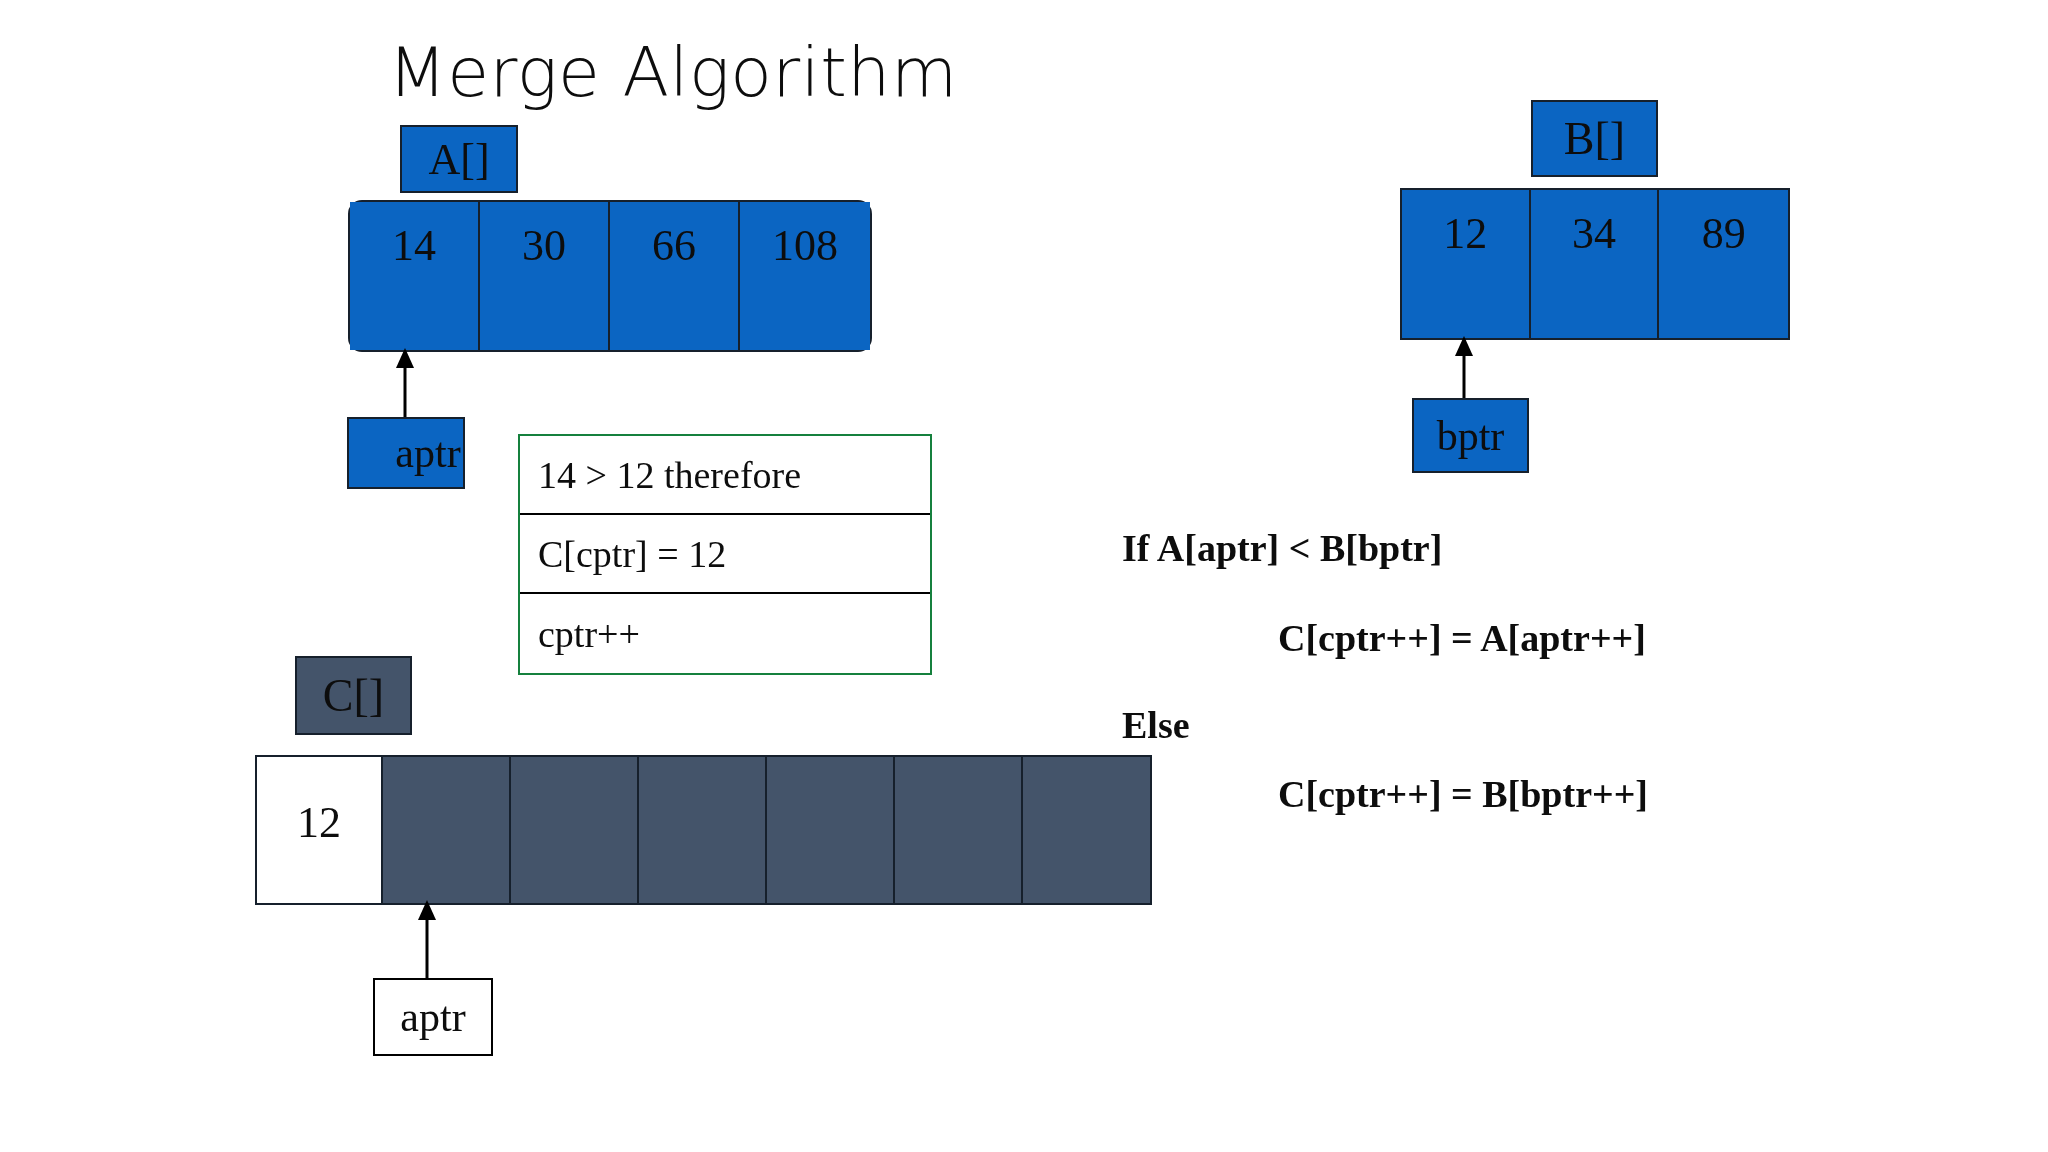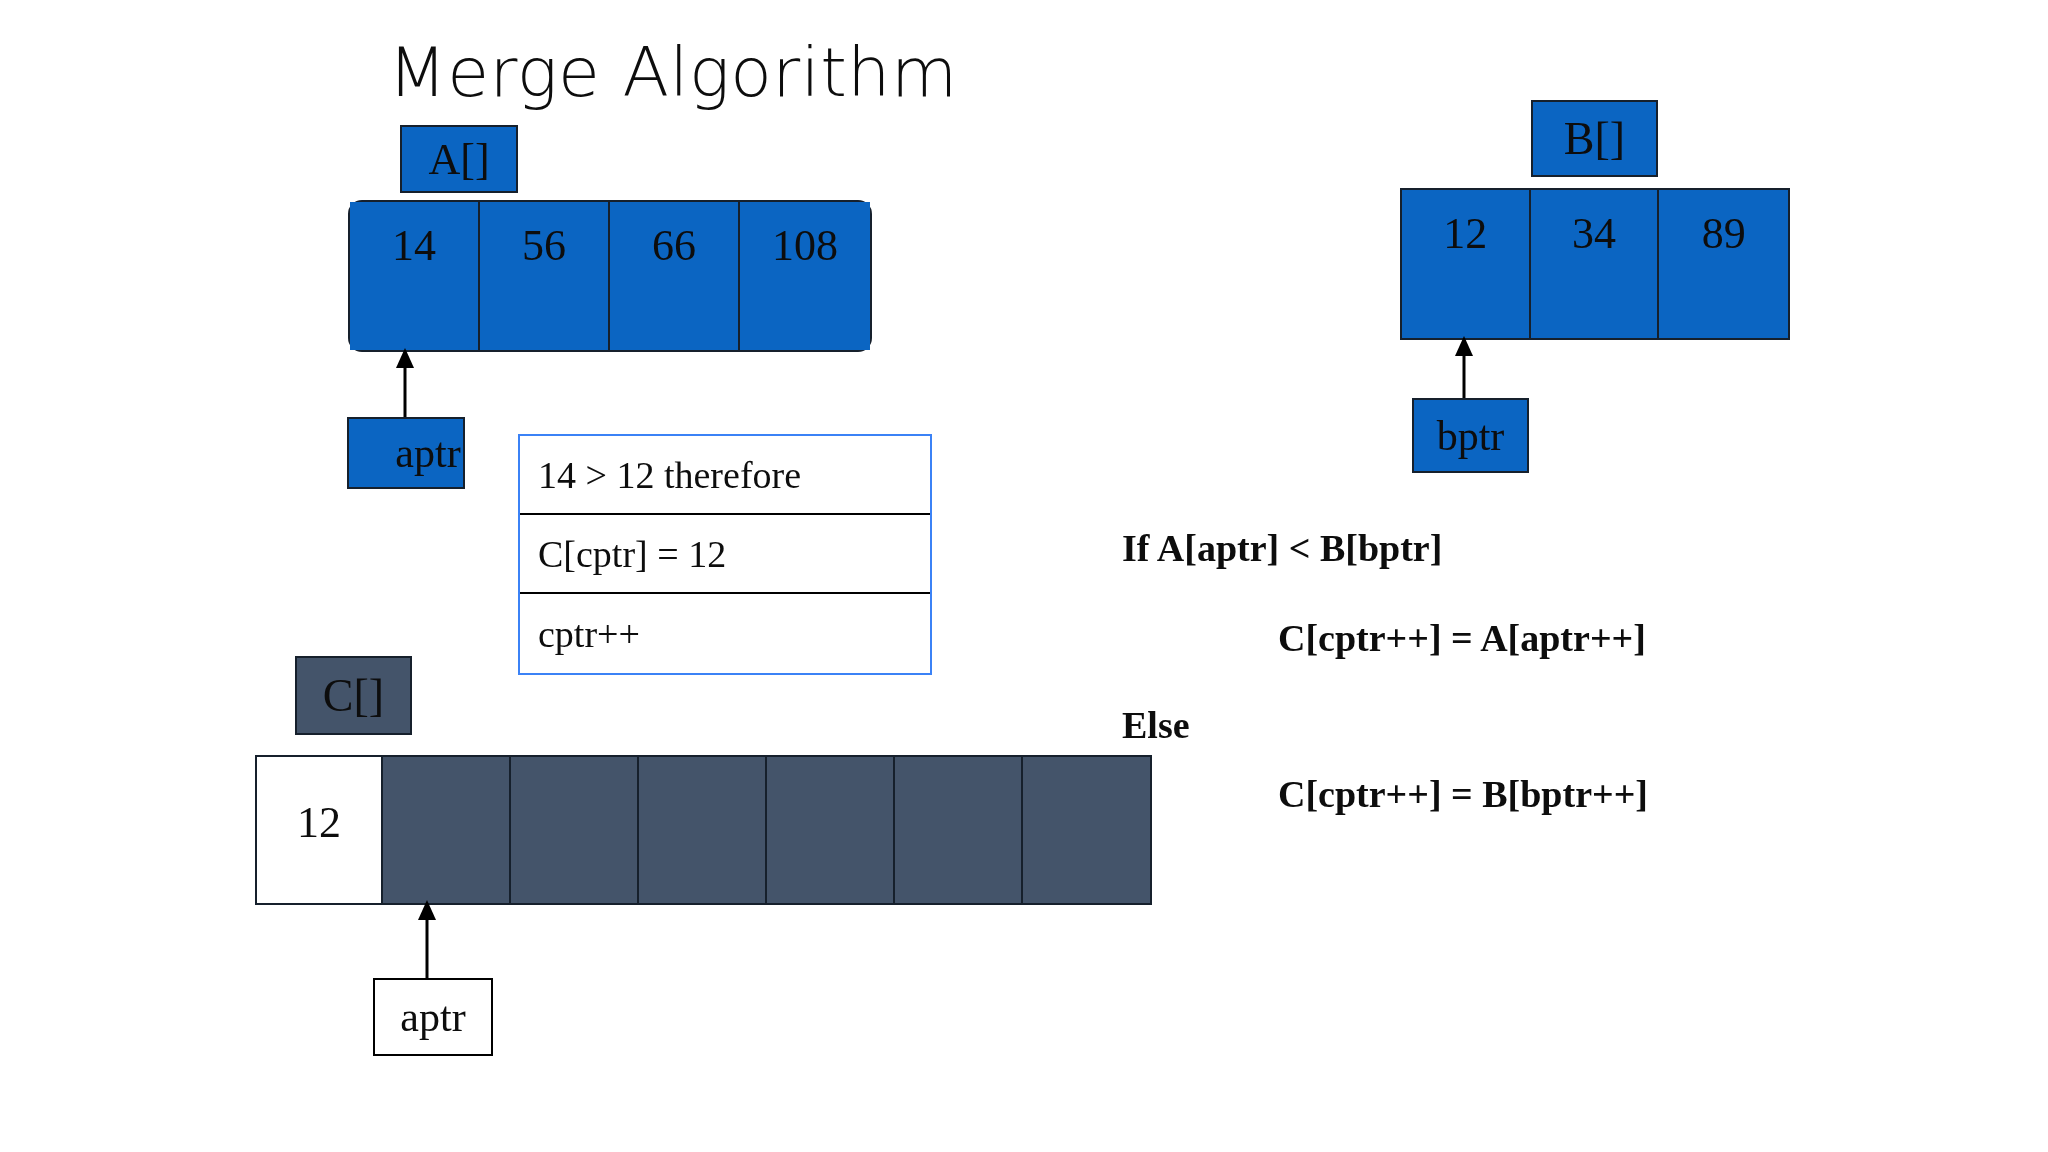--- a/index.html
+++ b/index.html
@@ -79,21 +79,21 @@
     position: absolute;
   }
 
   
   .exp-table {
     position: absolute;
     left: 518px;
     top: 434px;
     width: 414px;
     box-sizing: border-box;
-    border: 2px solid #3b82f6;
+    border: 2px solid #15803d;
     background: #ffffff;
     text-align: right;
   }
   .exp-row {
     box-sizing: border-box;
     height: 79px;
     border-bottom: 2px solid #000000;
     display: flex;
     align-items: center;
     padding-left: 18px;
@@ -127,21 +127,21 @@
 
   <div class="label-box blue" style="left:400px; top:125px; width:118px; height:68px; font-size:44px;">
     <span>A[]</span>
   </div>
 
   <div class="array" style="left:348px; top:200px; width:524px; height:152px;border-radius:14px;">
     <div class="cell blue" style="width:130px;">
       <span>14</span>
     </div>
     <div class="cell blue" style="width:130px;">
-      <span>56</span>
+      <span>30</span>
     </div>
     <div class="cell blue" style="width:130px;">
       <span>66</span>
     </div>
     <div class="cell blue" style="width:130px;">
       <span>108</span>
     </div>
   </div>
 
   <svg class="arrow" style="left:390px; top:348px; width:30px; height:76px;" viewBox="0 0 30 76">

